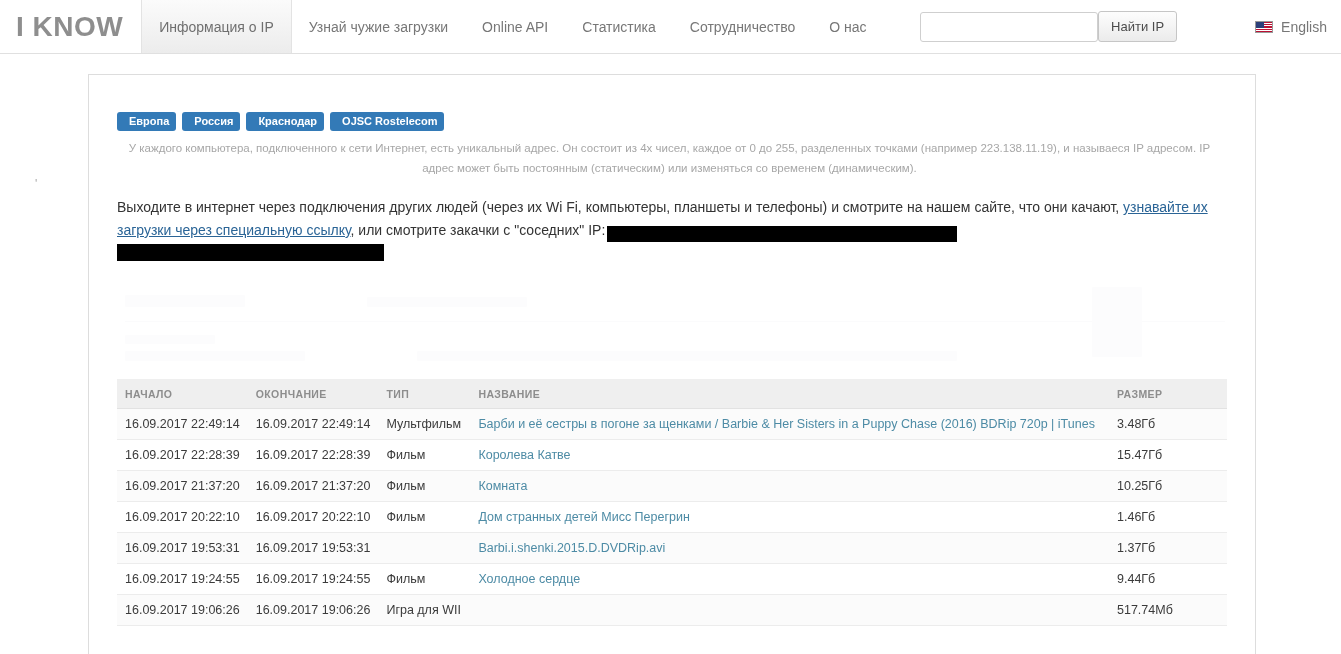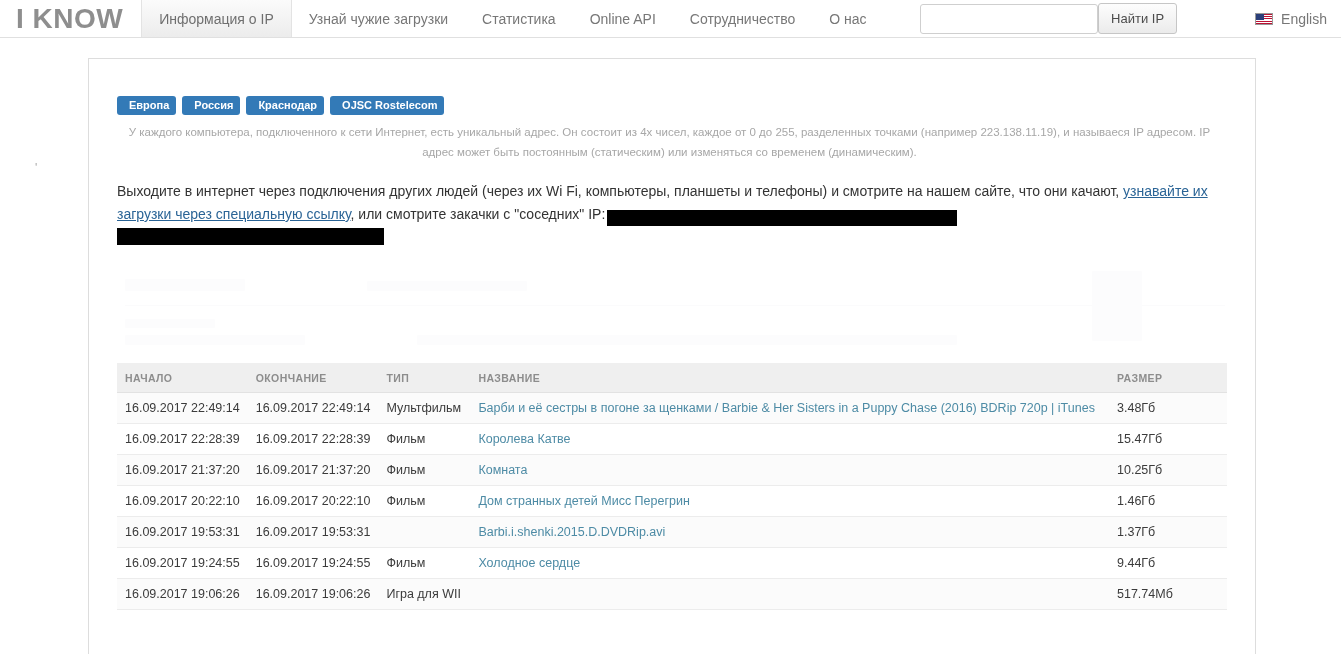--- a/index.html
+++ b/index.html
@@ -12,21 +12,21 @@
     height: 654px;
     overflow: hidden;
     font-family: "Liberation Sans", sans-serif;
     font-size: 13px;
     color: #333333;
     position: relative;
   }
 
   
   .navbar {
-    height: 38px;
+    height: 54px;
     background: #ffffff;
     border-bottom: 1px solid #e0e0e0;
     display: flex;
     align-items: stretch;
     position: relative;
     box-sizing: border-box;
   }
   .brand {
     display: flex;
     align-items: center;
@@ -287,24 +287,24 @@
   <div class="brand">I KNOW</div>
 
   <div class="nav-items">
     <div class="nav-item active">
       <span>Информация о IP</span>
     </div>
     <div class="nav-item">
       <span>Узнай чужие загрузки</span>
     </div>
     <div class="nav-item">
+      <span>Online API</span>
+    </div>
+    <div class="nav-item">
       <span>Статистика</span>
-    </div>
-    <div class="nav-item">
-      <span>Online API</span>
     </div>
     <div class="nav-item">
       <span>Сотрудничество</span>
     </div>
     <div class="nav-item">
       <span>О нас</span>
     </div>
   </div>
 
   <div class="nav-right">

